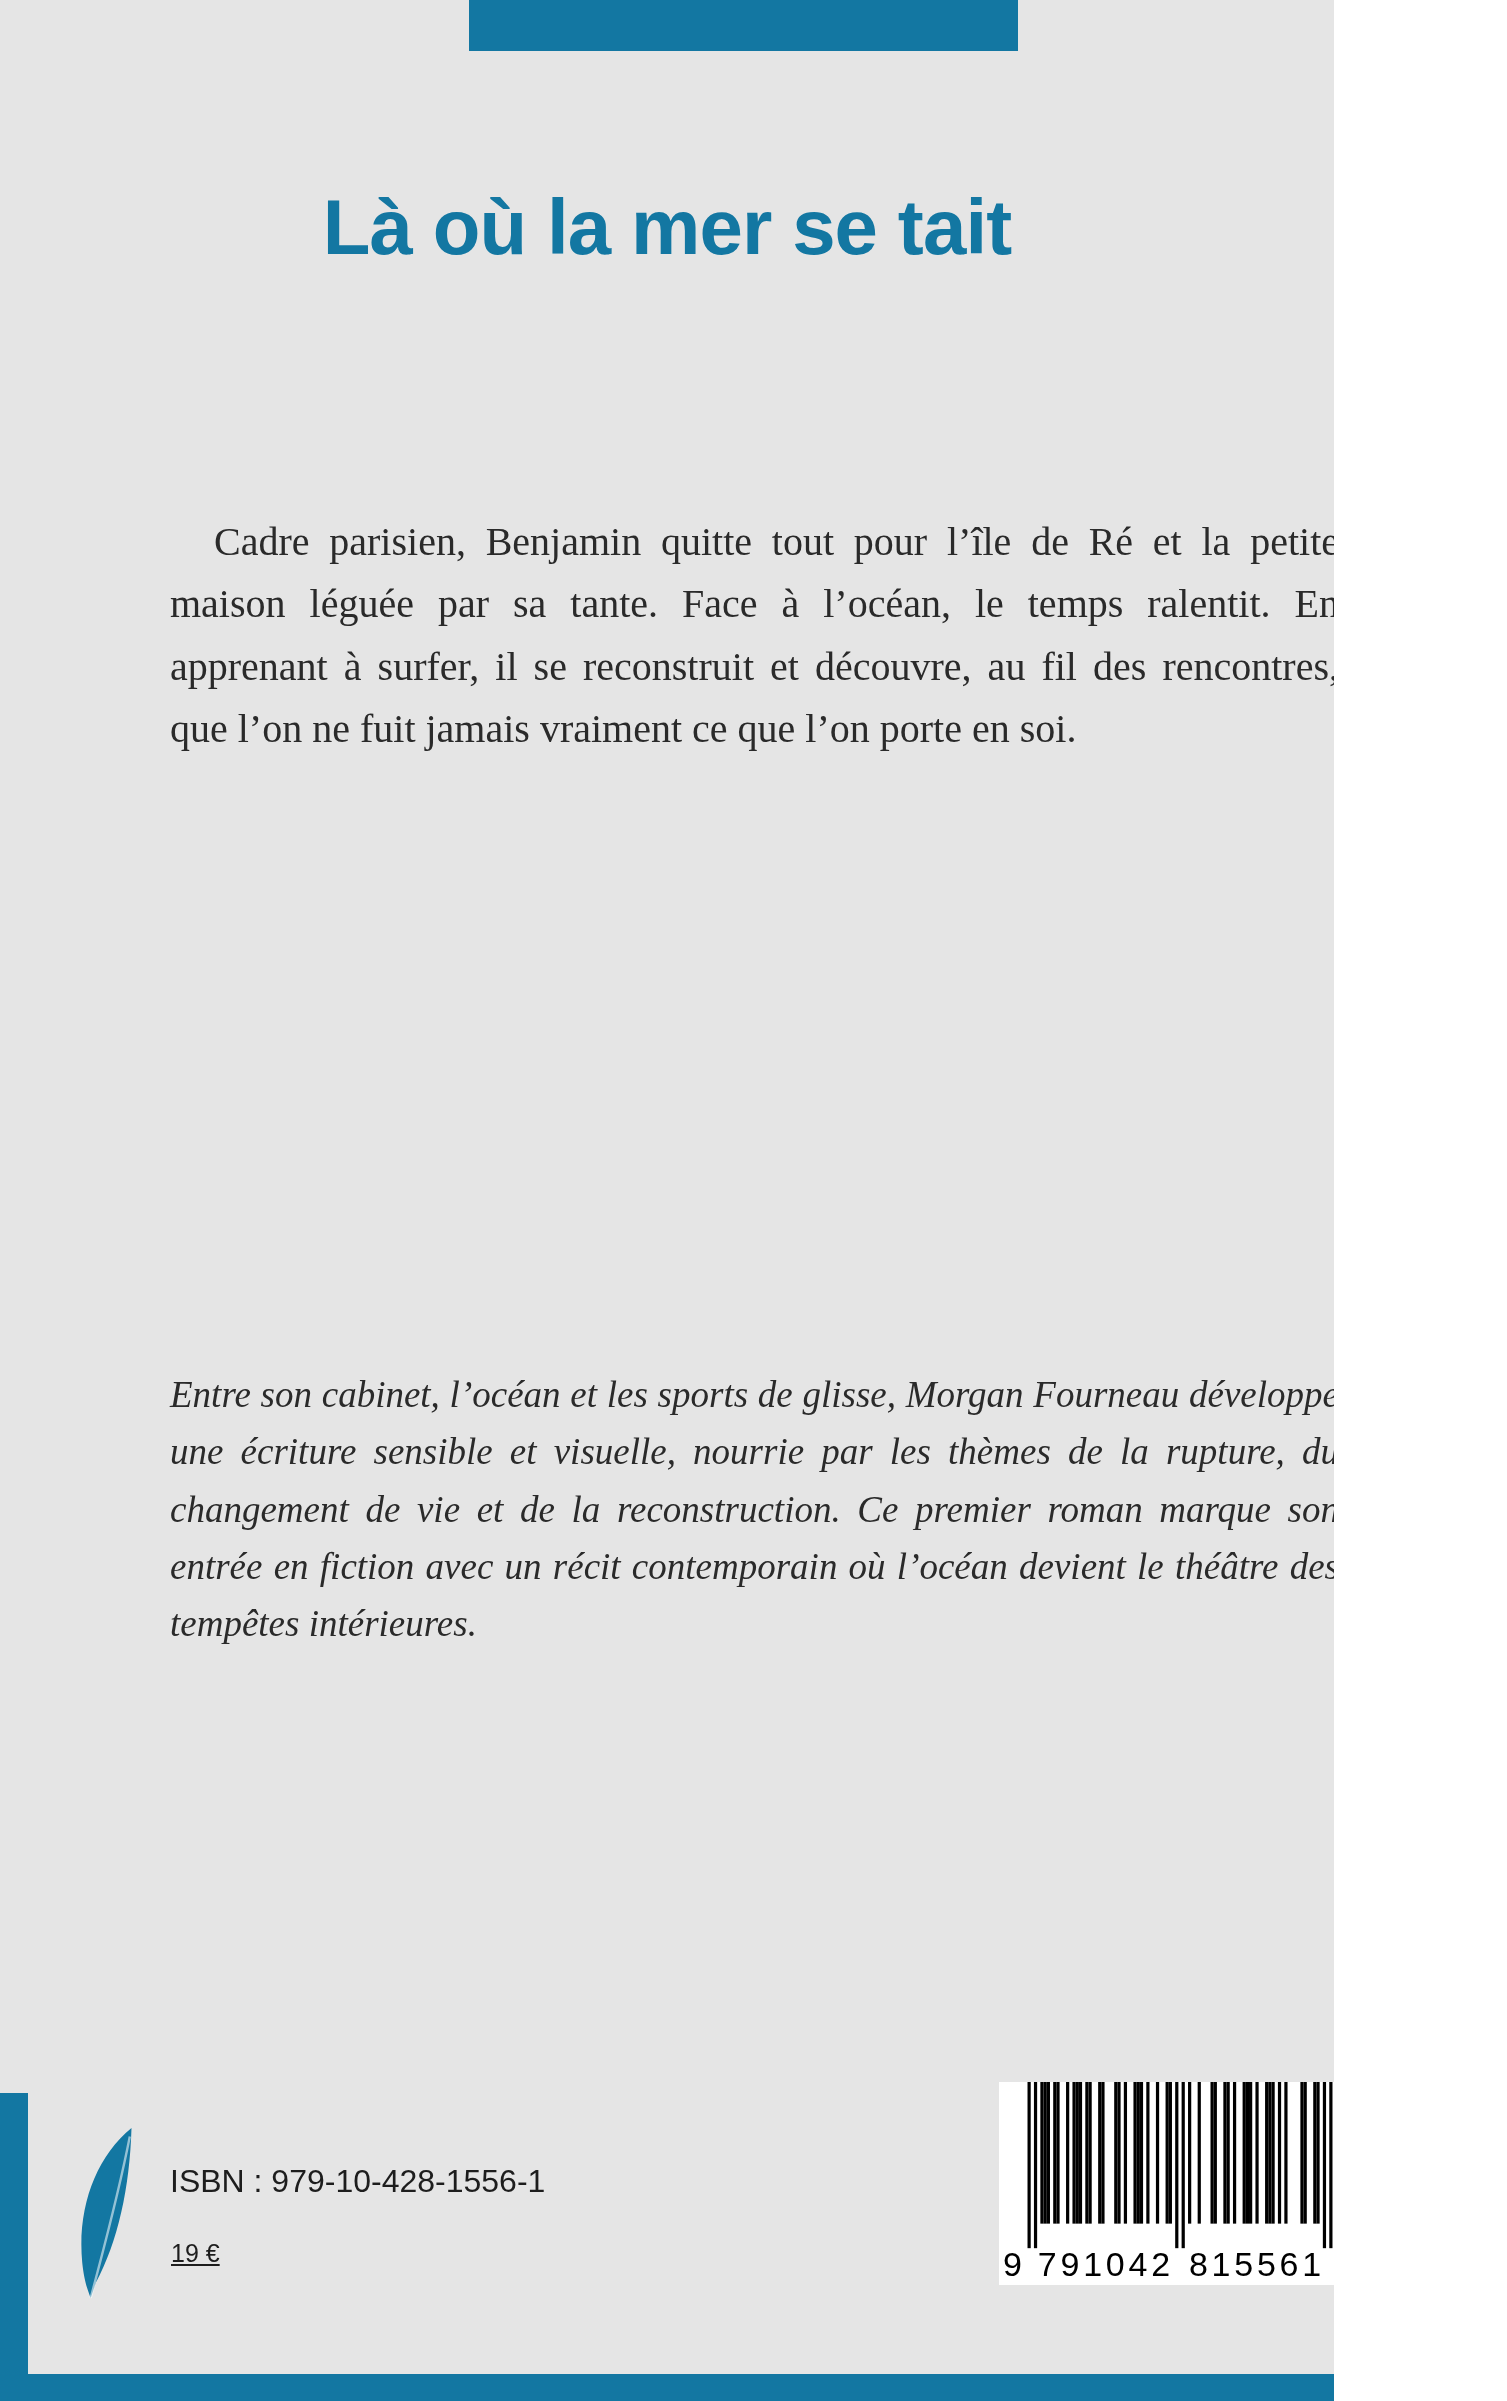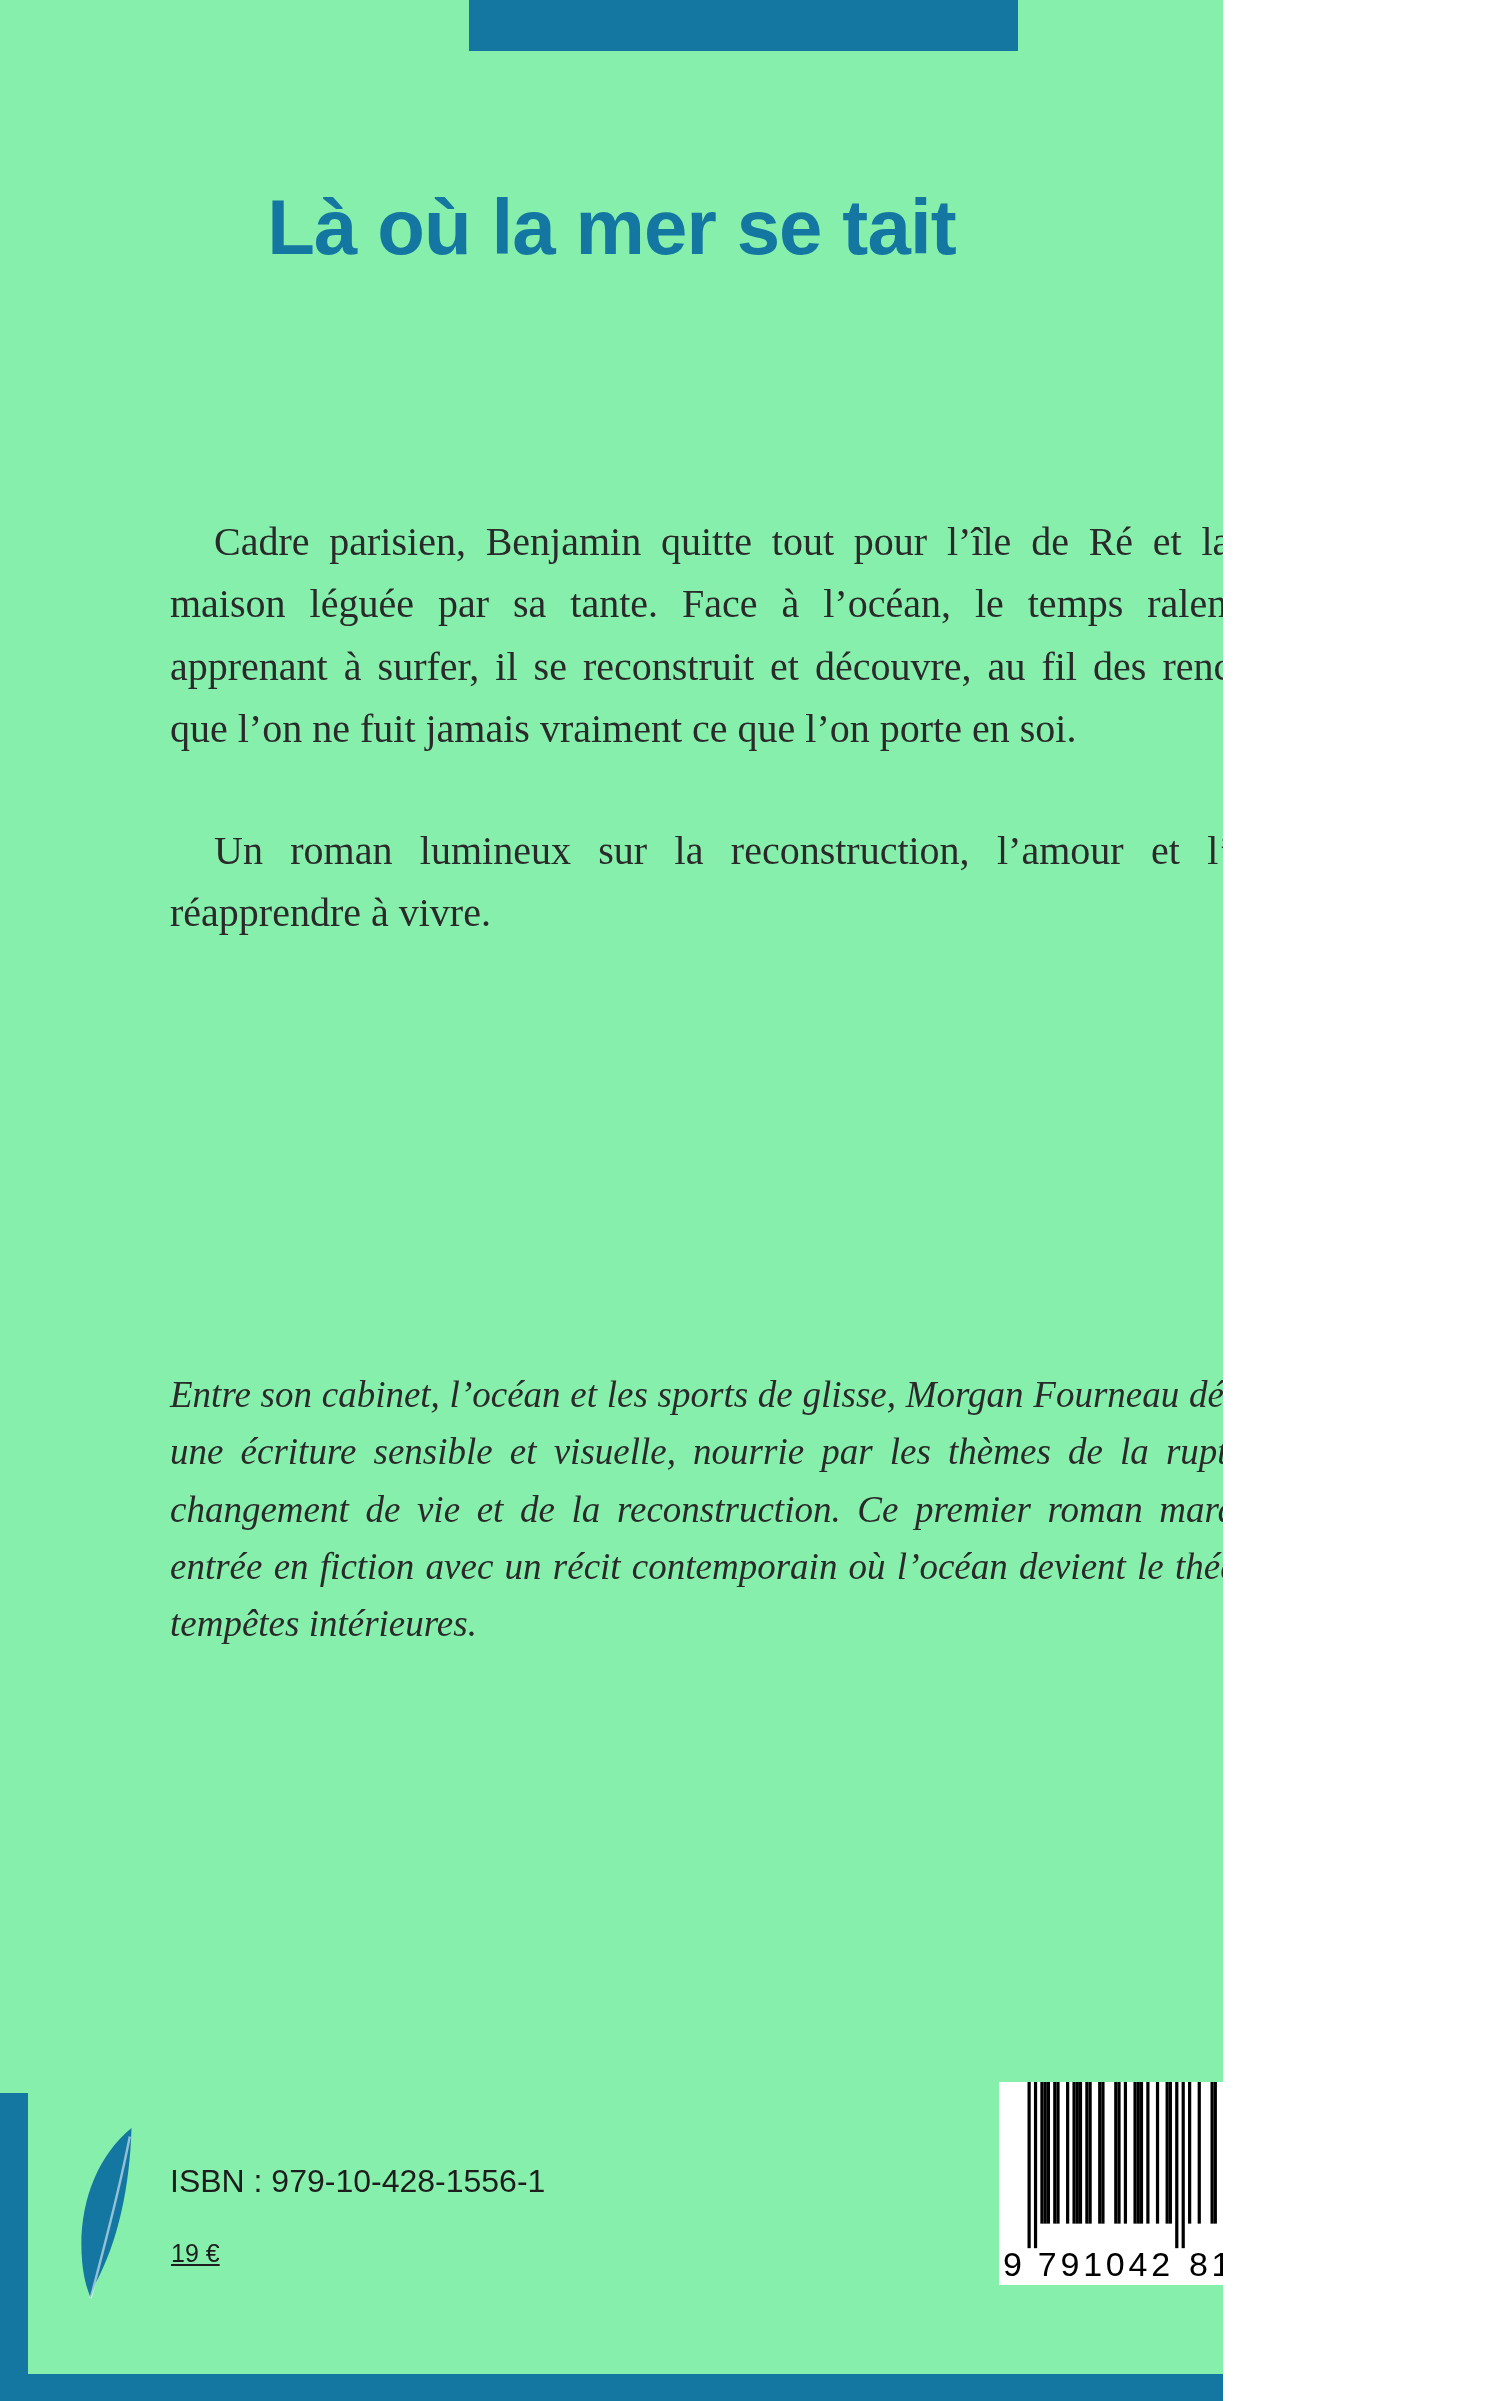--- a/index.html
+++ b/index.html
@@ -1,19 +1,19 @@
 <!DOCTYPE html>
 <html lang="fr" style="font-size:15px"><head>
 <meta charset="utf-8">
 <style>
   html,body{margin:0;padding:0;background:#ffffff;}
   .page{
     position:relative;
-    width:1223px;height:2402px;
-    background:#86efac;
+    width:1334px;height:2402px;
+    background:#e5e5e5;
     overflow:hidden;
     font-family:"Liberation Serif", serif;
     --accent:#1377a2;
   }
   .top-tab{
     position:absolute;left:469px;top:0;width:549px;height:51px;
     background:var(--accent);
   }
   .title{
     position:absolute;top:182px;left:0;width:100%;
@@ -69,21 +69,20 @@
 <body>
 
 <div class="page" style="--accent: #1377a2;">
 
   <div class="top-tab"></div>
 
   <h1 class="title">Là où la mer se tait</h1>
 
   <div class="text-block">
     <p class="syn">Cadre parisien, Benjamin quitte tout pour l’île de Ré et la petite maison léguée par sa tante. Face à l’océan, le temps ralentit. En apprenant à surfer, il se reconstruit et découvre, au fil des rencontres, que l’on ne fuit jamais vraiment ce que l’on porte en soi.</p>
-    <p class="syn syn2">Un roman lumineux sur la reconstruction, l’amour et l’art de réapprendre à vivre.</p>
   </div>
 
   <div class="bio">Entre son cabinet, l’océan et les sports de glisse, Morgan Fourneau développe une écriture sensible et visuelle, nourrie par les thèmes de la rupture, du changement de vie et de la reconstruction. Ce premier roman marque son entrée en fiction avec un récit contemporain où l’océan devient le théâtre des tempêtes intérieures.</div>
 
 
   <div class="feather">
     <svg width="68" height="174" viewBox="0 0 40 102" aria-hidden="true">
       <path d="M35 1 C 14 18, 3 48, 6 80 C 7 90, 9 96, 11 101 L 14 92 C 27 68, 34 36, 35 1 Z" fill="#1377a2"></path>
       <path d="M11 101 C 18 74, 27 42, 34 6" stroke="#ffffff" stroke-width="1.4" fill="none" opacity="0.55"></path>
     </svg>

